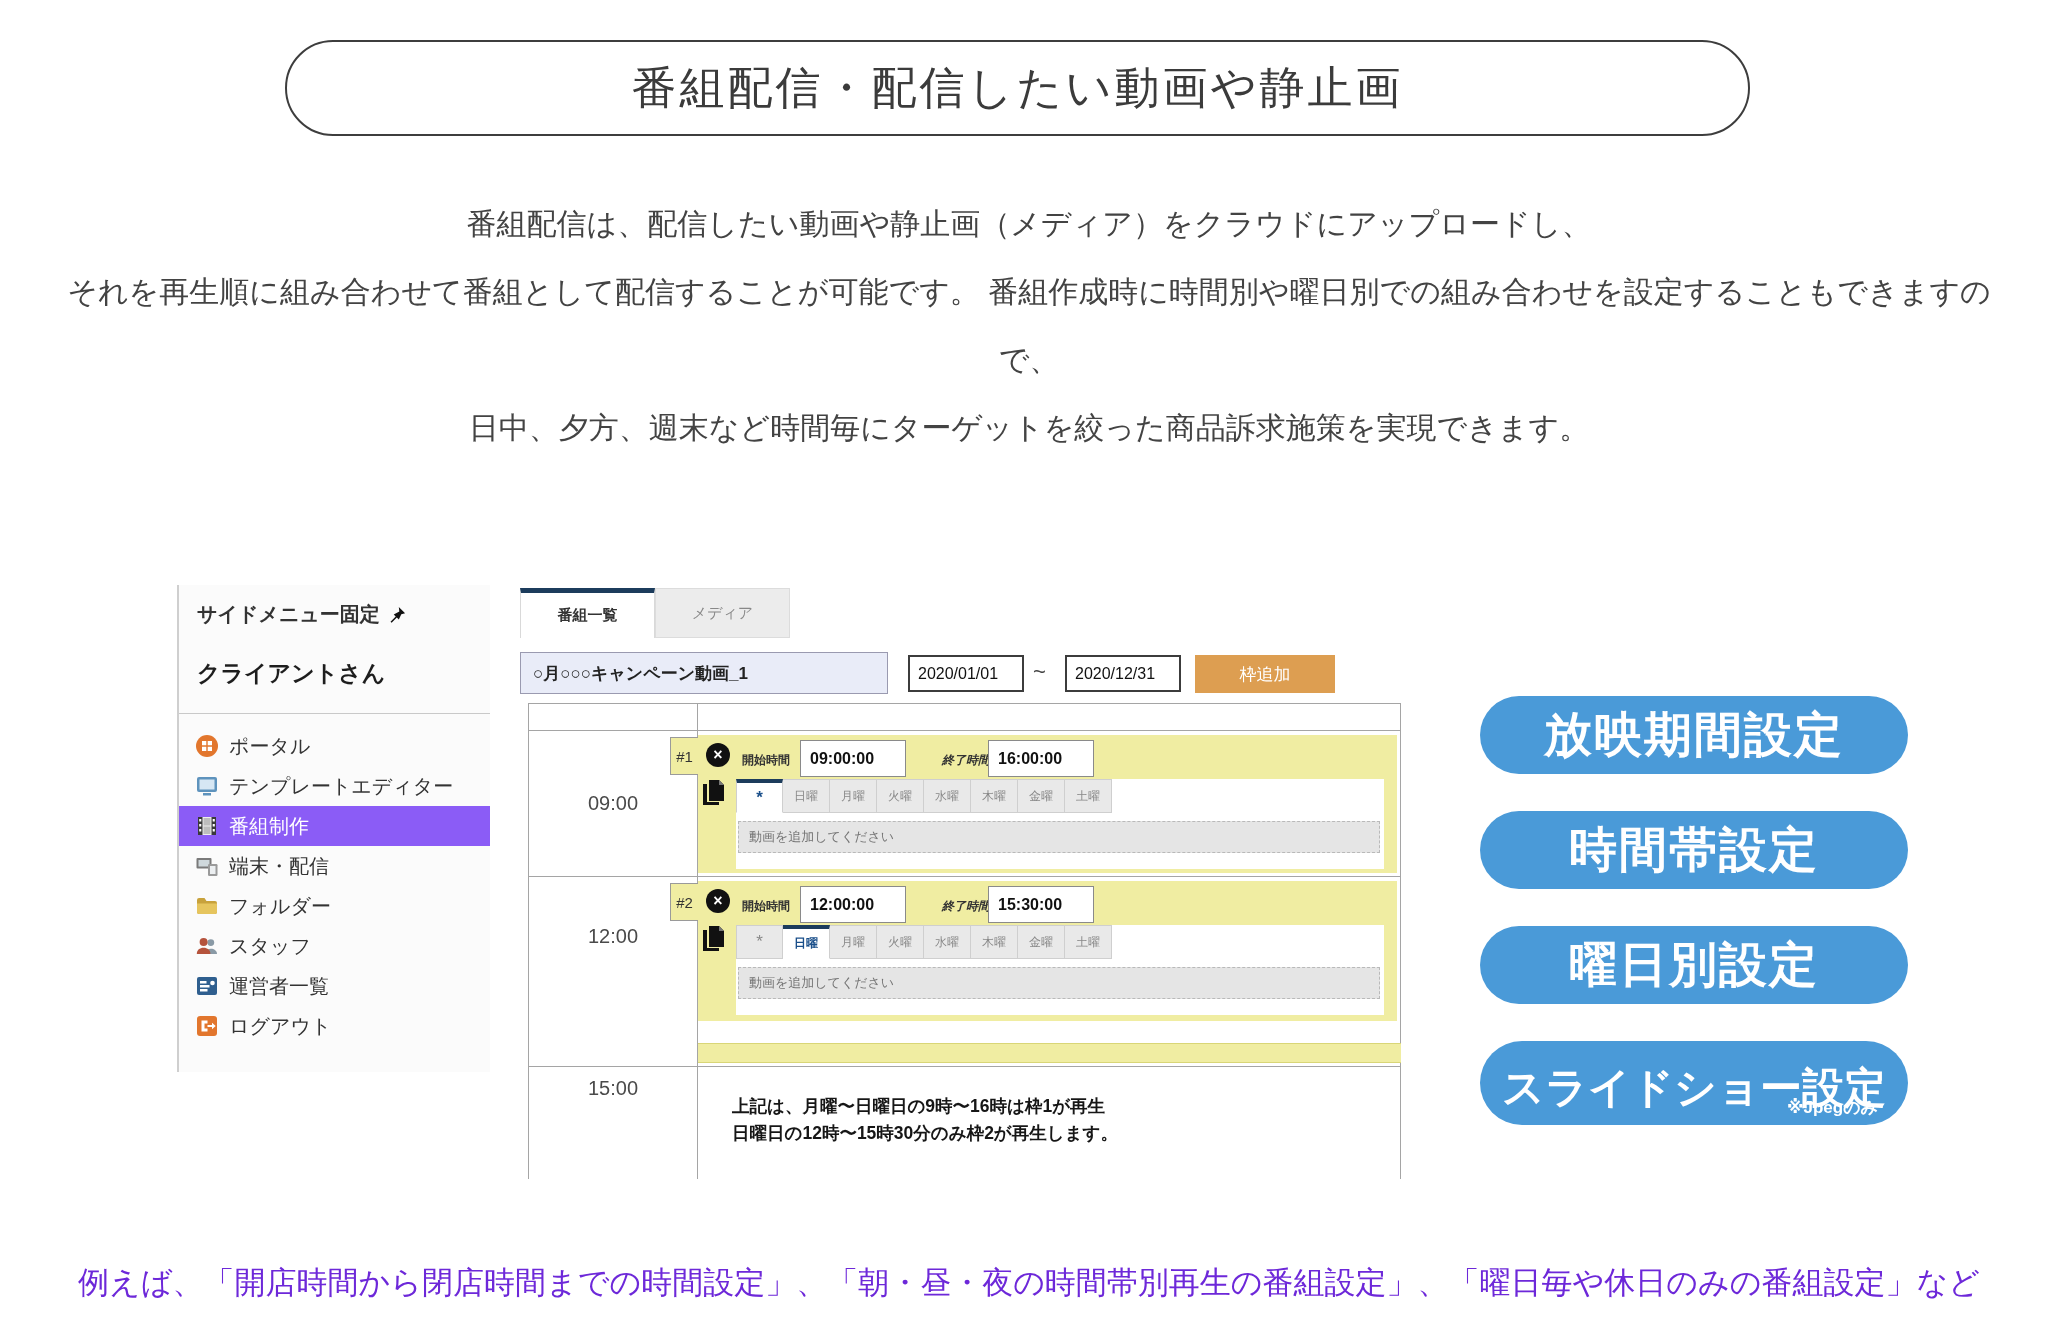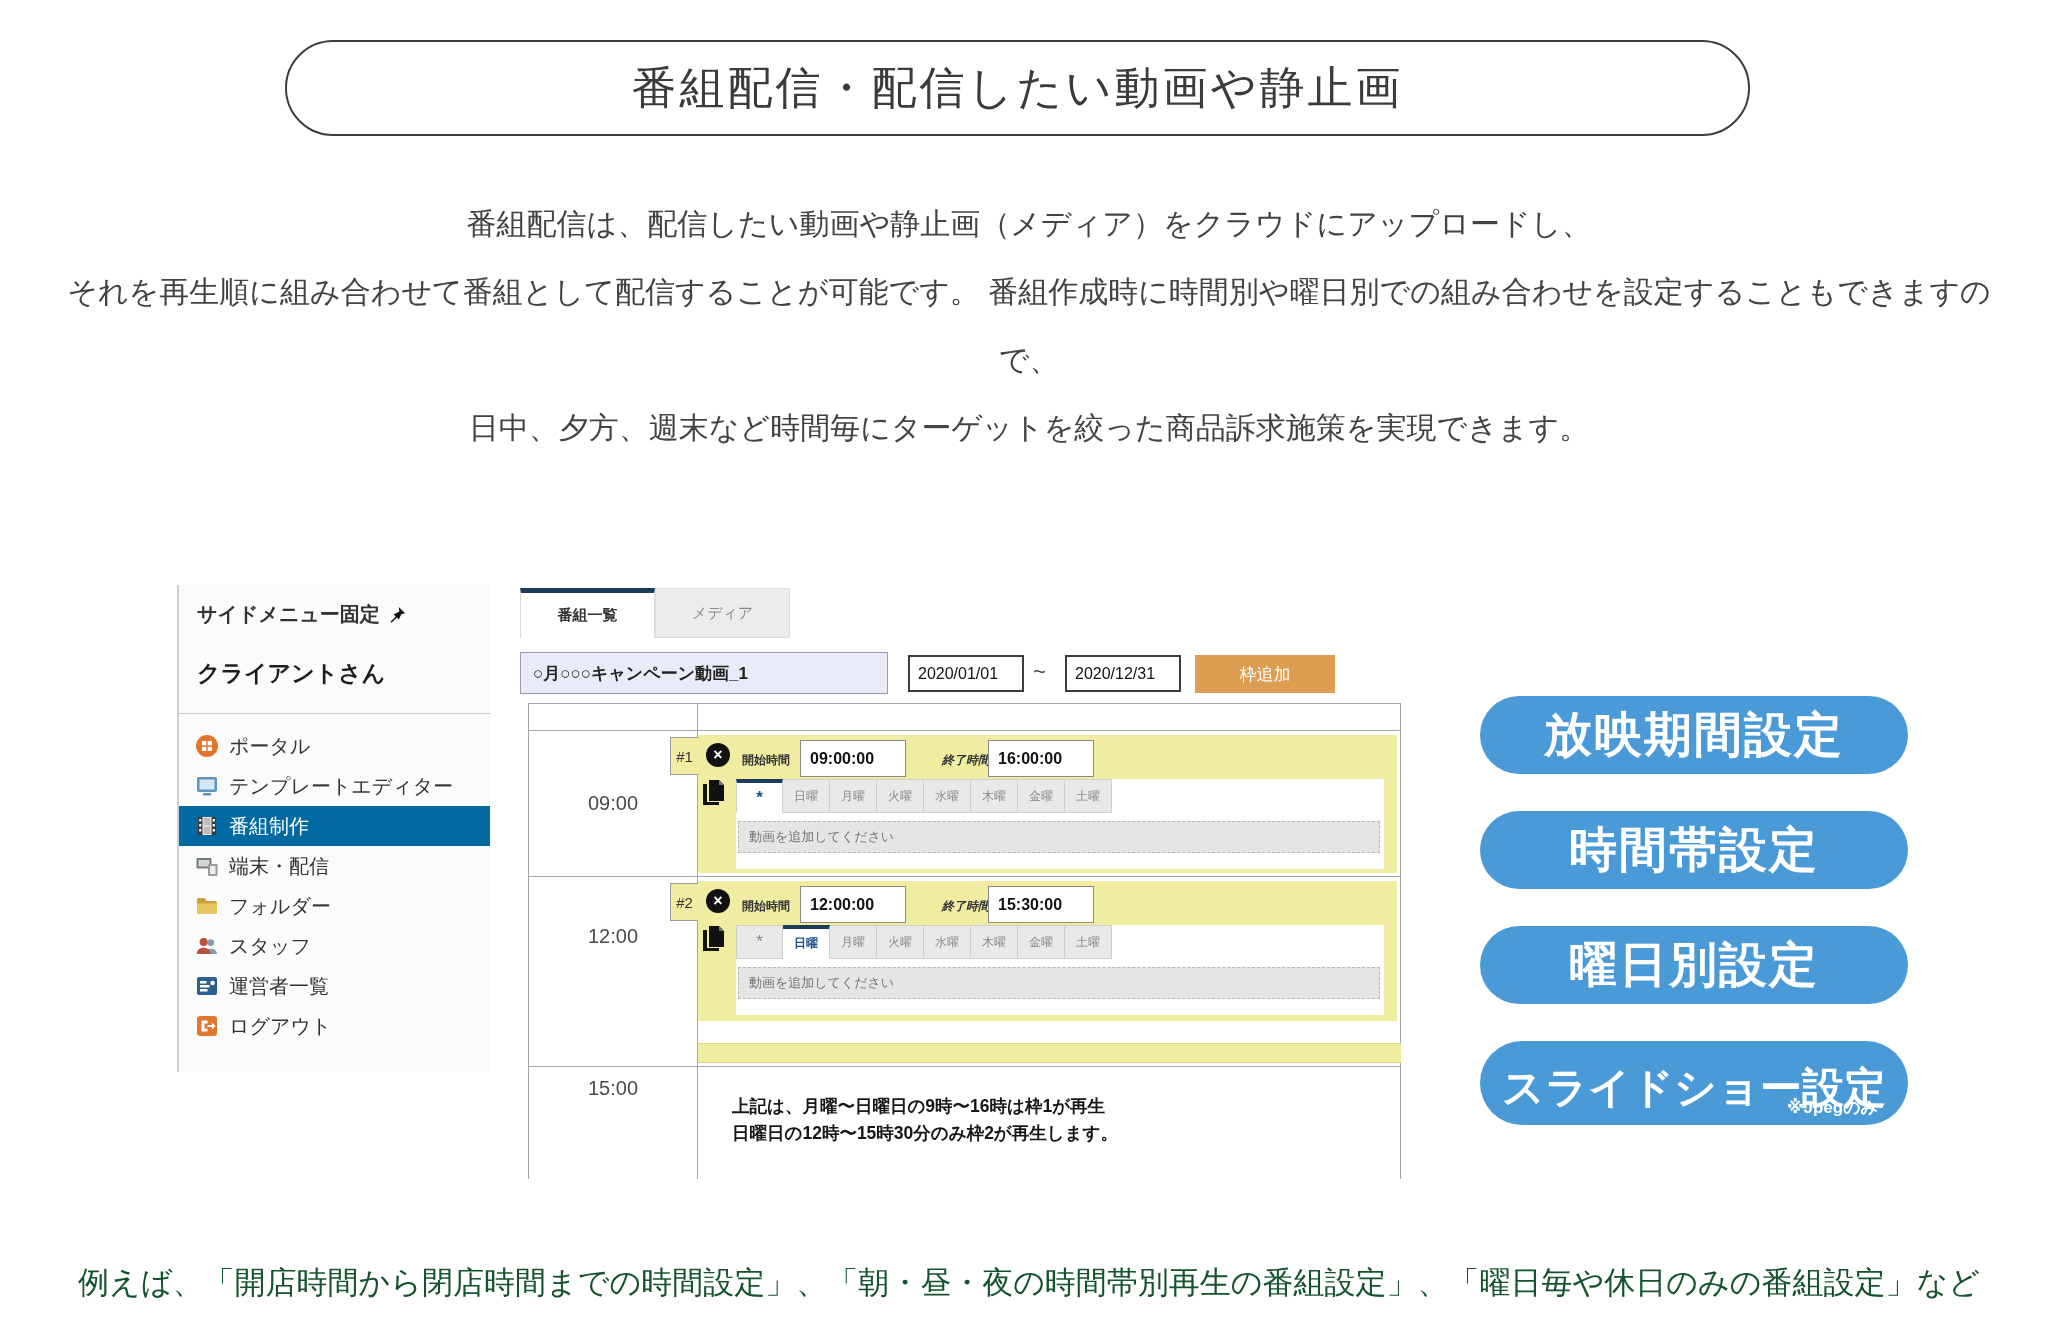--- a/index.html
+++ b/index.html
@@ -18,21 +18,21 @@
 
   
   .app-sidebar { position:absolute; left:177px; top:585px; width:313px; height:487px;
     background:#fbfbfb; border-left:2px solid #cfcfcf; }
   .sb-head { display:flex; align-items:center; gap:8px; padding:16px 0 0 18px;
     font-size:20px; font-weight:bold; color:#333; }
   .sb-client { padding:30px 0 0 18px; font-size:23px; font-weight:bold; color:#1d1d1d; }
   .sb-divider { margin:24px 0 12px 0; border-top:1px solid #c9c9c9; }
   .sb-item { height:40px; display:flex; align-items:center; gap:10px; padding-left:16px;
     font-size:20px; color:#333; cursor:pointer; }
-  .sb-item.selected { background:#0369a1; color:#fff; }
+  .sb-item.selected { background:#8b5cf6; color:#fff; }
   .sb-icon { width:24px; height:24px; flex:0 0 24px; display:flex; align-items:center; justify-content:center; }
 
   
   .app-main { position:absolute; left:520px; top:585px; width:885px; height:600px; }
   .tabs { position:absolute; left:0; top:3px; display:flex; height:50px; }
   .tab { width:135px; display:flex; align-items:center; justify-content:center; font-size:15px; cursor:pointer; }
   .tab.active { background:#fff; border-top:5px solid #1c3c5c; border-left:1px solid #d9d9d9;
     border-right:1px solid #d9d9d9; color:#333; font-weight:bold; }
   .tab.inactive { background:#ececec; border:1px solid #dcdcdc; color:#888; }
 
@@ -90,21 +90,21 @@
   .features { position:absolute; left:1480px; top:666px; width:428px; display:flex;
     flex-direction:column; gap:37px;margin-top:30px; }
   .feat-btn { position:relative; width:428px; height:78px; background:#4a9ad8; border-radius:44px;
     display:flex; align-items:center; justify-content:center; color:#fff; font-weight:bold;
     font-size:48px; letter-spacing:2px; }
   .feat-btn.small-text { font-size:42px; height:84px; letter-spacing:0; align-items:center; padding-top:10px; }
   .feat-note { position:absolute; right:30px; bottom:6px; font-size:17px; font-weight:bold; letter-spacing:0; }
 
   
   .footer-text { position:absolute; top:1262px; left:0; width:2058px; text-align:center;
-    font-size:31px; color:#14532d; }
+    font-size:31px; color:#6d28d9; }
 </style>
 </head>
 <body>
 
 <div class="page">
 
   <div class="title-pill">番組配信・配信したい動画や静止画</div>
 
   <div class="intro">
     <div class="line">番組配信は、配信したい動画や静止画（メディア）をクラウドにアップロードし、</div>

